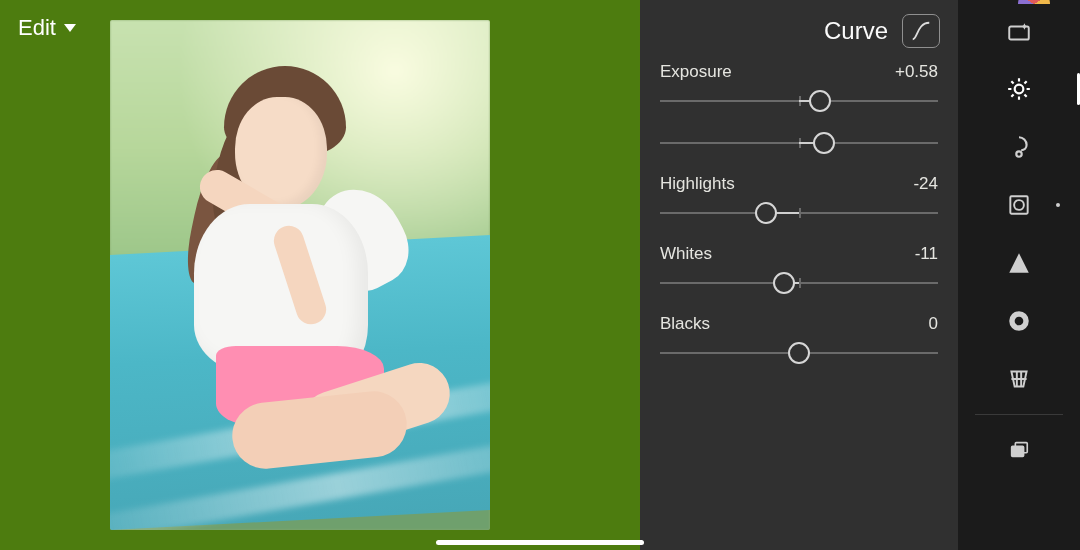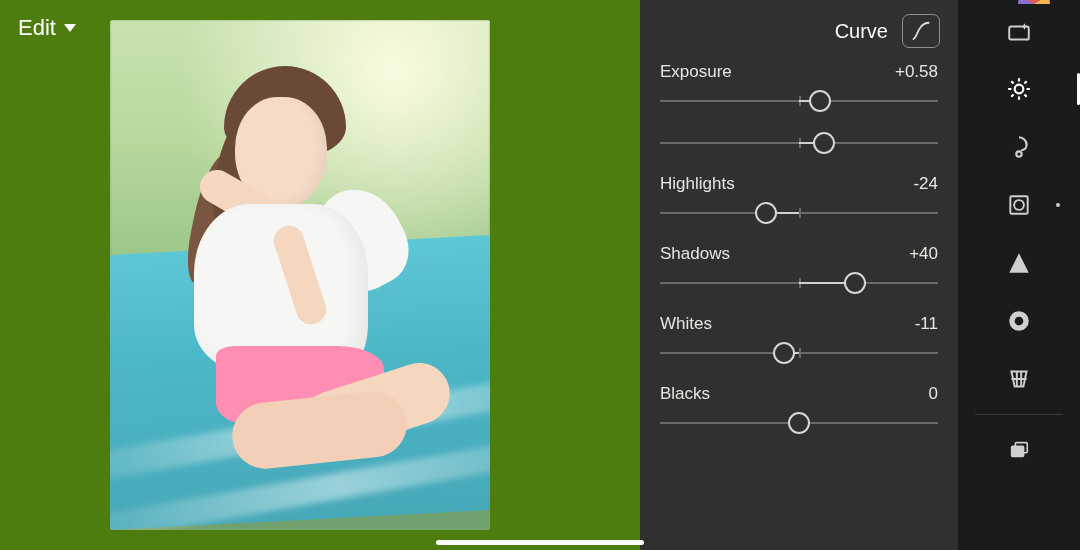--- a/index.html
+++ b/index.html
@@ -63,21 +63,21 @@
   
   .half-disc-top{position:absolute;right:30px;top:-12px;width:32px;height:16px;border-radius:0 0 32px 32px;background:
      conic-gradient(from 180deg at 50% 0%, #e05a5a 0 60deg, #f0b84a 60deg 120deg, #6fc06d 120deg 180deg, #5aa6e0 180deg 240deg, #8b6fd1 240deg 300deg, #e05a5a 300deg 360deg);
      transform:rotate(180deg);
   }
 
   
   .panel { position:absolute; top:0; bottom:0; right:122px; width:318px; background:#303030; color:#e7e7e3; font-size:17px; }
 
   .panel-header { display:flex; align-items:center; justify-content:flex-end; gap:14px; padding:14px 18px 2px 18px; }
-  .panel-header span { color:#fafafa; font-size:20px; }
+  .panel-header span { color:#fafafa; font-size:24px; }
   .curve-btn { width:38px; height:34px; border:1px solid #8f8f8f; border-radius:7px; display:flex; align-items:center; justify-content:center; cursor:pointer; }
   .curve-btn svg { width:22px; height:22px; color:#ddd; }
 
   .sliders { padding: 12px 20px 0 20px; display:flex; flex-direction:column; gap:20px; }
   .slider-row { display:flex; flex-direction:column; gap:8px; }
   .slider-top { display:flex; justify-content:space-between; align-items:baseline; color:#e5e5e0; }
   .slider-top .val { color:#e5e5e0; }
   .track-wrap { position:relative; height:22px; }
   .track { position:absolute; left:0; right:0; top:50%; height:2px; background:#6a6a6a; transform:translateY(-50%); }
   .track .mid { position:absolute; left:50%; top:-4px; width:2px; height:10px; background:#6a6a6a; }
@@ -192,33 +192,20 @@
           <div class="track-wrap">
             <div class="track">
               <div class="mid"></div>
             </div>
             <div class="fill" style="left: 38%; width: 12%;"></div>
             <div class="thumb" style="left: 38%;"></div>
           </div>
         </div>
         <div class="slider-row">
           <div class="slider-top">
-            <span>Shadows</span>
-            <span class="val">+40</span>
-          </div>
-          <div class="track-wrap">
-            <div class="track">
-              <div class="mid"></div>
-            </div>
-            <div class="fill" style="left: 50%; width: 20%;"></div>
-            <div class="thumb" style="left: 70%;"></div>
-          </div>
-        </div>
-        <div class="slider-row">
-          <div class="slider-top">
             <span>Whites</span>
             <span class="val">-11</span>
           </div>
           <div class="track-wrap">
             <div class="track">
               <div class="mid"></div>
             </div>
             <div class="fill" style="left: 44.5%; width: 5.5%;"></div>
             <div class="thumb" style="left: 44.5%;"></div>
           </div>

